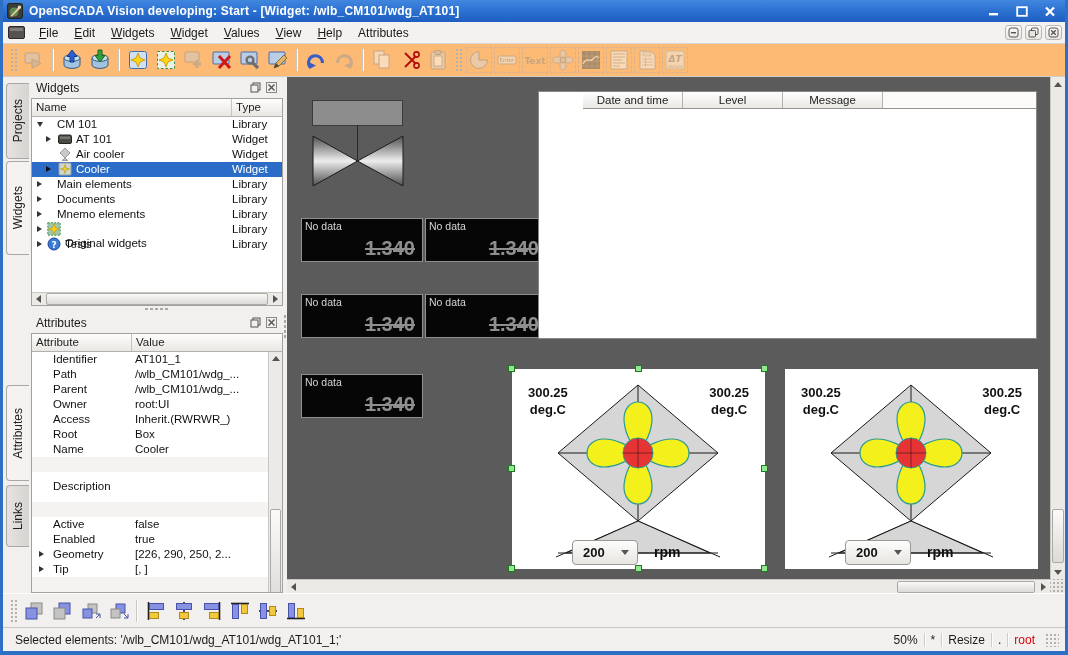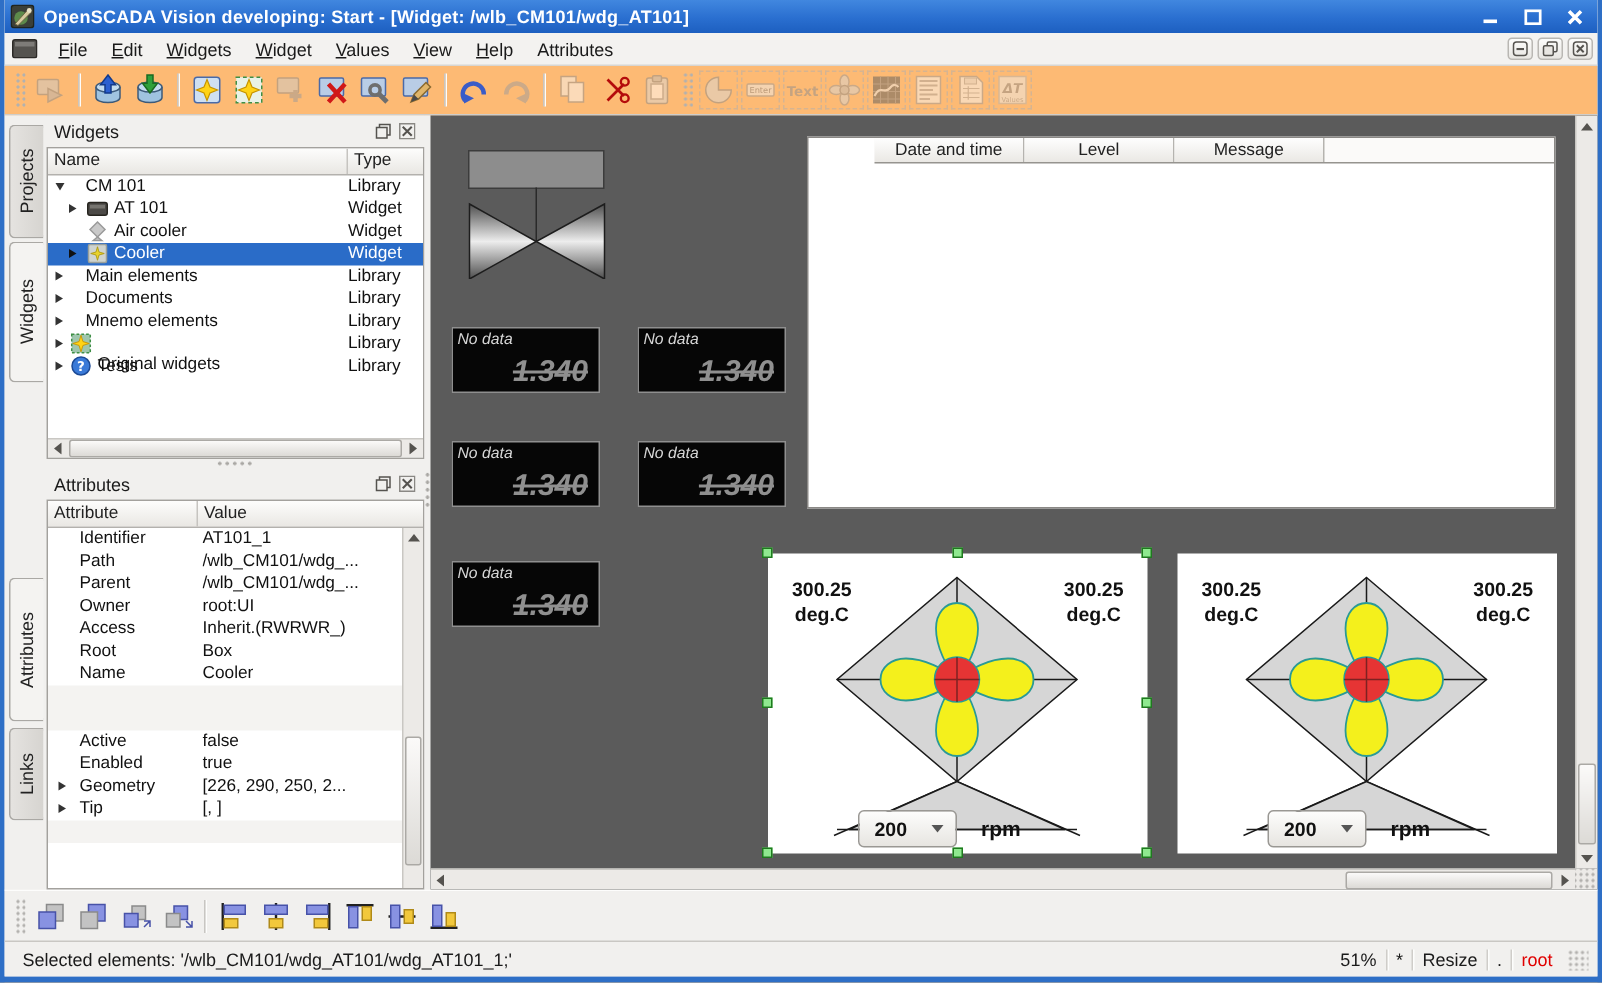--- a/index.html
+++ b/index.html
@@ -79,21 +79,21 @@
   .dock-splitter .dots-v { position:absolute; top:46%; left:0; width:4px; height:26px;
           background-image:radial-gradient(#aaa8a4 35%, rgba(0,0,0,0) 40%); background-size:4px 5px; }
 
   
   .canvas { flex:1; position:relative; background:#5b5b5b; overflow:hidden; }
   .cv-vscroll { position:absolute; top:0; right:0; width:15px; bottom:14px; background:#eceae7; border-left:1px solid #c9c7c3; }
   .cv-hscroll { position:absolute; left:0; right:15px; bottom:0; height:14px; background:#eceae7; border-top:1px solid #c9c7c3; display:flex; align-items:center; }
   .cv-corner { position:absolute; right:0; bottom:0; width:15px; height:14px; background:#eceae7;
                background-image:radial-gradient(#b3b1ae 35%, rgba(0,0,0,0) 40%); background-size:4px 4px; background-position:2px 2px; }
 
-  .display-box { position:absolute; width:99px; height:44px; background:#060606; border:1px solid #8f8f8f;font-style:italic; }
+  .display-box { position:absolute; width:122px; height:44px; background:#060606; border:1px solid #8f8f8f; }
   .display-box .lbl { position:absolute; left:3px; top:1px; font-size:10.5px; color:#d6d6d6; }
   .display-box .val { position:absolute; right:7px; bottom:1px; font-size:20px; font-weight:bold; color:#8f8f8f; text-decoration:line-through; }
 
   .ev-table { position:absolute; left:251px; top:14px; width:499px; height:248px; background:#fff; border:1px solid #8a8885; }
   .ev-head { display:flex; height:17px; border-bottom:1px solid #96948f; background:#fbfaf9;margin-left:44px; }
   .ev-hc { width:100px; text-align:center; font-size:11.5px; color:#222; padding-top:2px;
            background:linear-gradient(#fefefe,#eae8e4); border-right:1px solid #b5b3af; }
 
   .cooler { position:absolute; width:253px; height:200px; background:#fff; }
   .cooler svg.fan { position:absolute; left:0; top:0; }
@@ -509,20 +509,23 @@
               </div>
             <div class="arow">
                 <span class="an">Root</span>
                 <span class="av">Box</span>
               </div>
             <div class="arow">
                 <span class="an">Name</span>
                 <span class="av">Cooler</span>
               </div>
             <div class="arow blank"></div>
+            <div class="arow" style="height:30px;">
+                <span class="an" style="top:8px;">Description</span>
+              </div>
             <div class="arow blank"></div>
             <div class="arow">
                 <span class="an">Active</span>
                 <span class="av">false</span>
               </div>
             <div class="arow">
                 <span class="an">Enabled</span>
                 <span class="av">true</span>
               </div>
             <div class="arow">
@@ -776,21 +779,21 @@
           <line x1="2" y1="18.5" x2="20" y2="18.5" stroke="#222" stroke-width="1.6"></line>
           <rect x="3.5" y="3.5" width="6" height="14" fill="#8892e2" stroke="#4752a8"></rect>
           <rect x="12.5" y="8.5" width="6" height="9" fill="#f2c83c" stroke="#b08a18"></rect>
         </svg>
       </div>
   </div>
 
   <div class="statusbar">
     <span class="st-field">Selected elements: '/wlb_CM101/wdg_AT101/wdg_AT101_1;'</span>
     <span class="sp"></span>
-    <span class="st-field">51%</span>
+    <span class="st-field">50%</span>
     <span class="st-sep"></span>
     <span class="st-field">*</span>
     <span class="st-sep"></span>
     <span class="st-field">Resize</span>
     <span class="st-sep"></span>
     <span class="st-field">.</span>
     <span class="st-sep"></span>
     <span class="st-field st-root">root</span>
     <span class="sizegrip"></span>
   </div>

